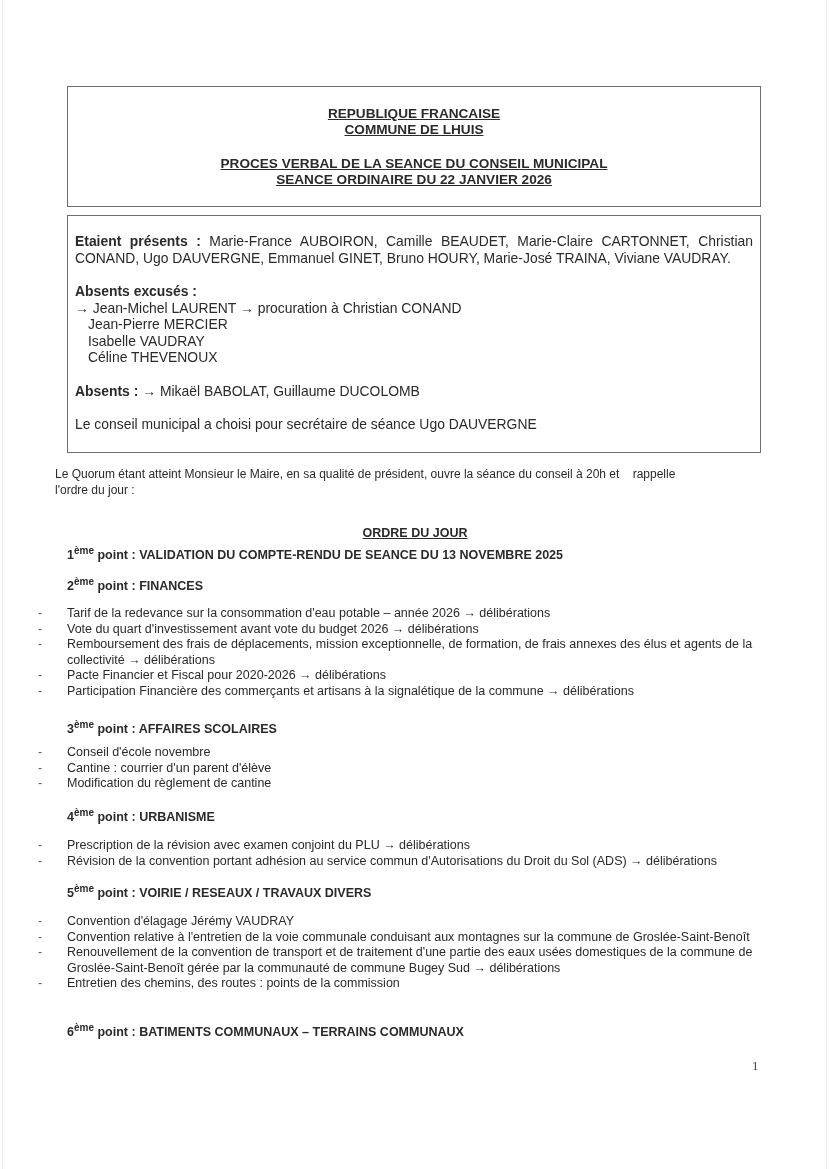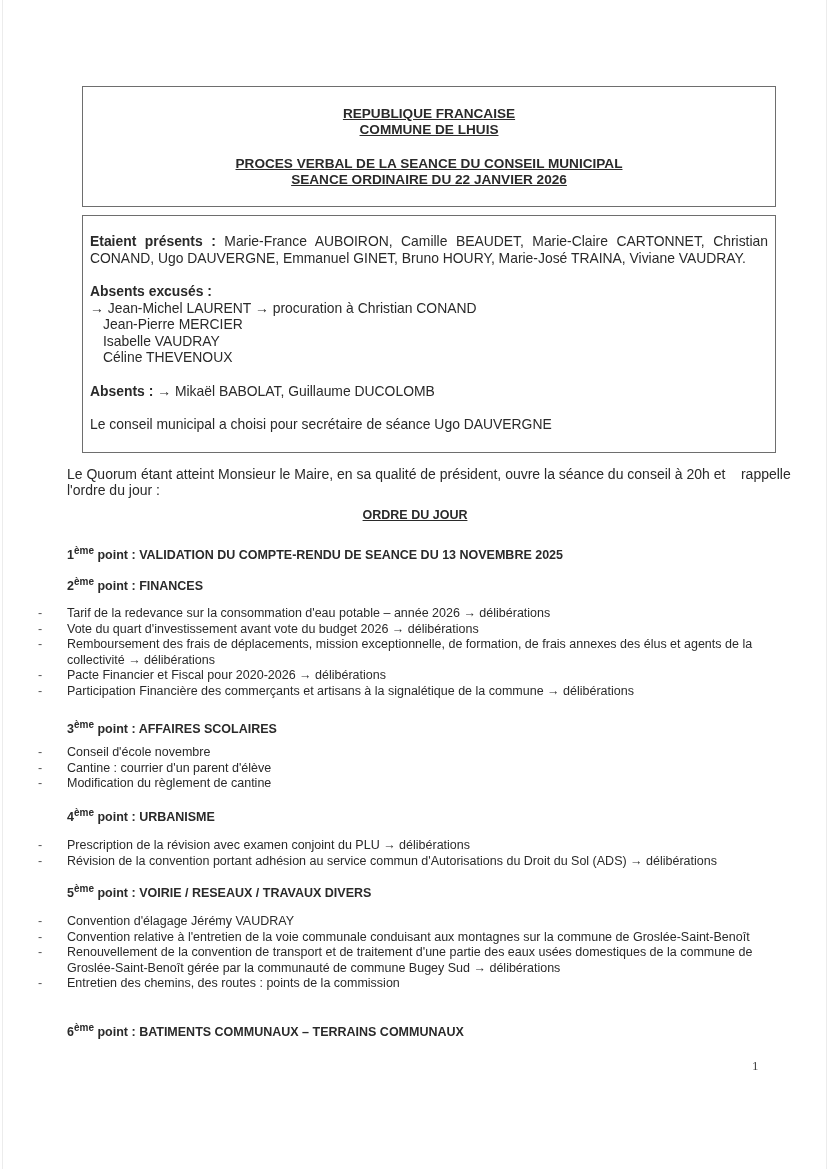--- a/index.html
+++ b/index.html
@@ -3,42 +3,42 @@
   <meta charset="utf-8">
   <style>
     html, body { margin: 0; padding: 0; background: #ffffff; }
     body {
       width: 829px; height: 1169px; position: relative; overflow: hidden;
       font-family: "Liberation Sans", sans-serif; color: #2a2a2a;
     }
     .page-edge { position: absolute; left: 2px; top: 0; width: 1px; height: 1169px; background: #ececec; }
     .page-edge-right { position: absolute; right: 2px; top: 0; width: 1px; height: 1169px; background: #ececec; }
     .box {
-      position: absolute; left: 82px; width: 694px;
+      position: absolute; left: 67px; width: 694px;
       border: 1px solid #6e6e6e; box-sizing: border-box;
     }
     .header-box { top: 86px; height: 121px; text-align: center; font-weight: bold; font-size: 13.6px; }
     .header-box .line { display: block; line-height: 16px; }
     .header-box .line span { text-decoration: underline; }
     .header-box .l1 { margin-top: 19px; }
     .header-box .l3 { margin-top: 18px; }
     .attendance-box { top: 215px; height: 238px; padding: 17px 7px 0 7px; font-size: 13.9px; line-height: 16.5px; }
     .attendance-box p { margin: 0; }
     .justify { text-align: justify; }
     .lbl { font-weight: bold; }
     .sec { margin-top: 17px !important; flex-direction: column; }
     .excuses-row { display: flex; }
     .excuses-list { display: flex; flex-direction: column; }
     .intro {
-      position: absolute; left: 67px; top: 467px; width: 696px;
-      font-size: 14px; line-height: 15.5px;
+      position: absolute; left: 55px; top: 467px; width: 696px;
+      font-size: 12px; line-height: 15.5px;
     }
     .intro p { margin: 0; }
     .agenda-title {
-      position: absolute; left: 67px; top: 508px; width: 696px; text-align: center;
+      position: absolute; left: 67px; top: 526px; width: 696px; text-align: center;
       font-weight: bold; font-size: 12.5px; text-decoration: underline;
     }
     .point {
       position: absolute; left: 67px; font-weight: bold; font-size: 12.5px;
     }
     .point sup { font-size: 10px; vertical-align: 5px; }
     .list {
       position: absolute; left: 38px; width: 726px; margin: 0; padding: 0; list-style: none;
       font-size: 12.5px; line-height: 15.5px;
     }

